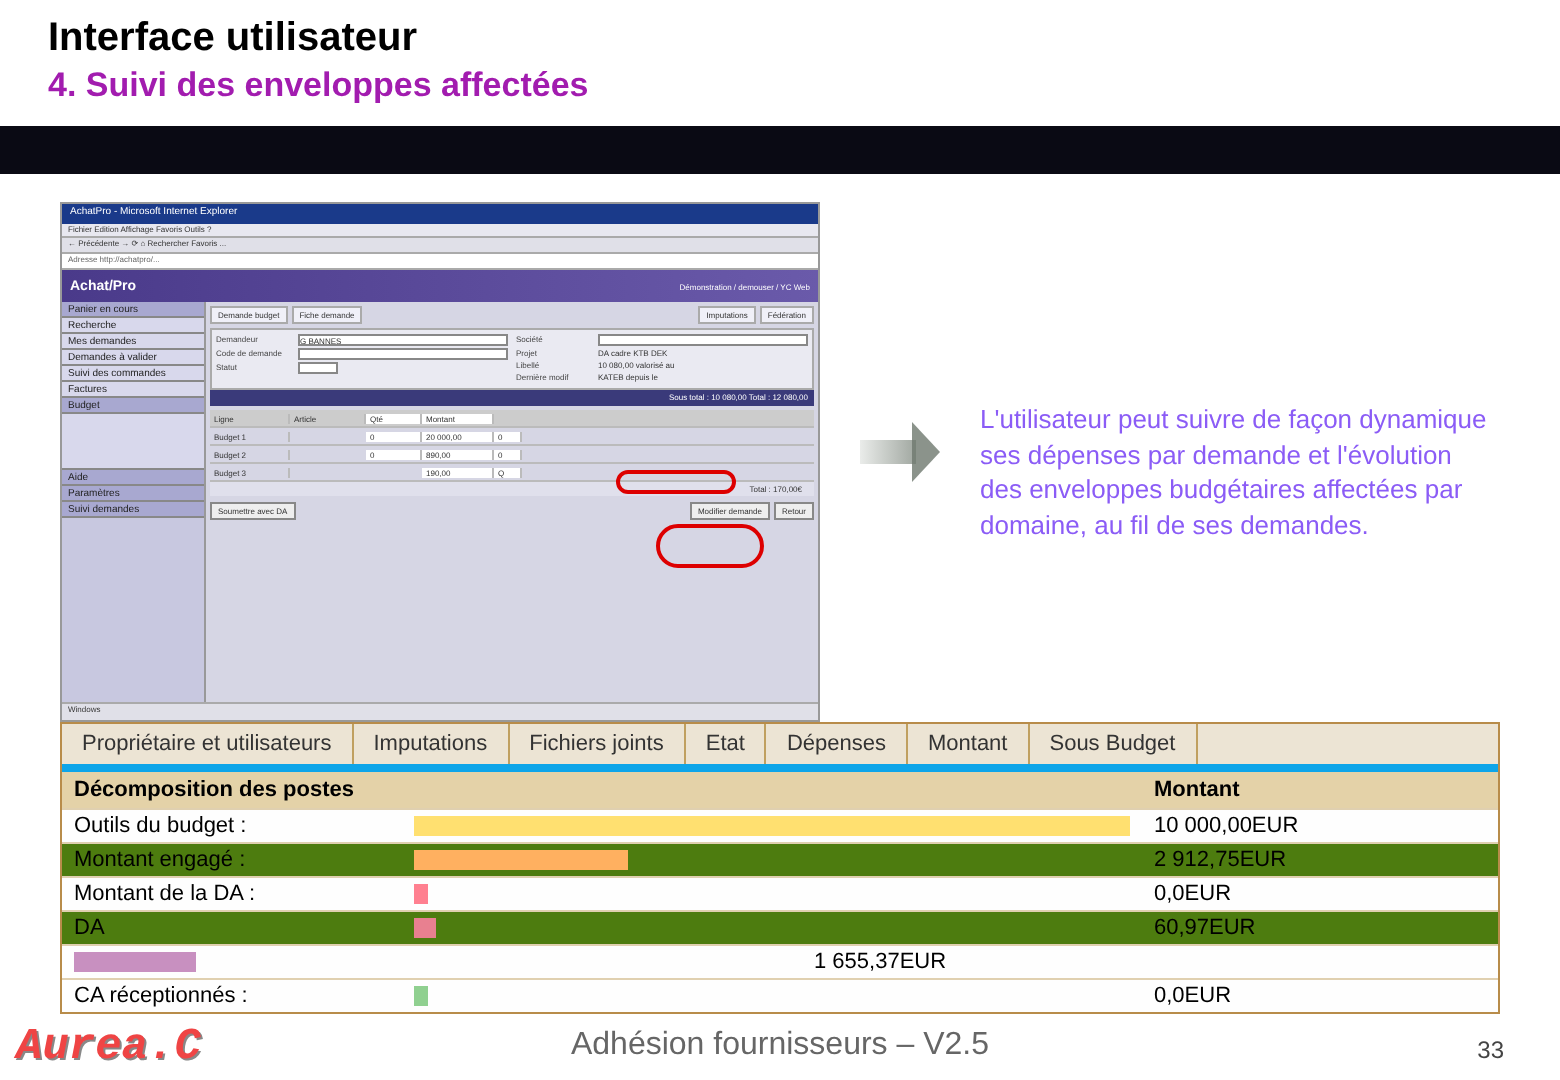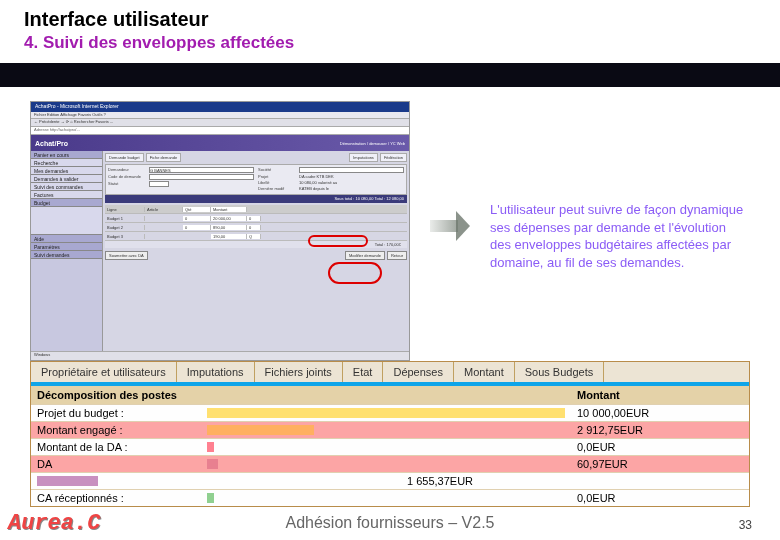--- a/index.html
+++ b/index.html
@@ -40,21 +40,21 @@
   .arrow-bar { height: 12px; background: linear-gradient(to right, rgba(150,160,150,.2), rgba(120,130,120,.7)); position:absolute; left:0; width:28px; top:9px; }
   .arrow-head { width:0; height:0; border-top:15px solid transparent; border-bottom:15px solid transparent; border-left:14px solid rgba(110,120,110,.8); position:absolute; left:26px; top:0; }
   .sidetext { flex: 1; font-size: 13px; color: #8b5cf6; line-height: 1.35; padding-top: 100px; }
   .bottompanel { margin: 0 30px; border: 1px solid #b88c4a; background: #fefefe; font-size: 10px; width: 720px; }
   .bp-tabs { display: flex; background: #ece4d4; border-bottom: 4px solid #0ea5e9; }
   .bp-tab { padding: 4px 10px; border-right: 1px solid #c0a060; color: #333; font-size: 11px; }
   .bp-header { display: flex; background: #e4d2a8; font-weight: bold; font-size: 11px; }
   .bp-header > div { padding: 3px 6px; }
   .bp-row { display: flex; border-top: 1px solid #e0d0b0; font-size: 11px; }
   .bp-row > div { padding: 2px 6px; }
-  .bp-row.shaded { background: #fca5a5; }
+  .bp-row.shaded { background: #4d7c0f; }
   .bp-col1 { width: 170px; }
   .bp-bar { width: 370px; display:flex; align-items:center; }
   .bp-col3 { width: 150px; text-align: left; }
   .bar-seg { height: 10px; }
   .logo { position: absolute; left: 8px; bottom: 4px; font-family: Liberation Mono, monospace; font-size: 22px; font-style: italic; font-weight: bold; color: #ef4444; text-shadow: 1px 1px 0 #888; }
   .footer-center { position: absolute; bottom: 8px; left: 0; right: 0; text-align: center; font-size: 16px; color: #666; }
   .footer-right { position: absolute; bottom: 8px; right: 28px; font-size: 12px; color: #444; }
 </style>
 </head>
 <body>
@@ -187,30 +187,30 @@
 </div>
 
 <div class="bottompanel">
   <div class="bp-tabs">
     <div class="bp-tab">Propriétaire et utilisateurs</div>
     <div class="bp-tab">Imputations</div>
     <div class="bp-tab">Fichiers joints</div>
     <div class="bp-tab">Etat</div>
     <div class="bp-tab">Dépenses</div>
     <div class="bp-tab">Montant</div>
-    <div class="bp-tab">Sous Budgets</div>
+    <div class="bp-tab">Sous Budget</div>
   </div>
   <div class="bp-header">
     <div class="bp-col1">Décomposition des postes</div>
     <div class="bp-bar"></div>
     <div class="bp-col3">Montant</div>
   </div>
   <div id="bp-rows">
       <div class="bp-row">
-        <div class="bp-col1">Projet du budget :</div>
+        <div class="bp-col1">Outils du budget :</div>
         <div class="bp-bar">
           <div class="bar-seg" style="width:100%;background:#ffe070"></div>
         </div>
         <div class="bp-col3">10 000,00EUR</div>
       </div>
       <div class="bp-row shaded">
         <div class="bp-col1">Montant engagé :</div>
         <div class="bp-bar">
           <div class="bar-seg" style="width:30%;background:#ffb060"></div>
         </div>

